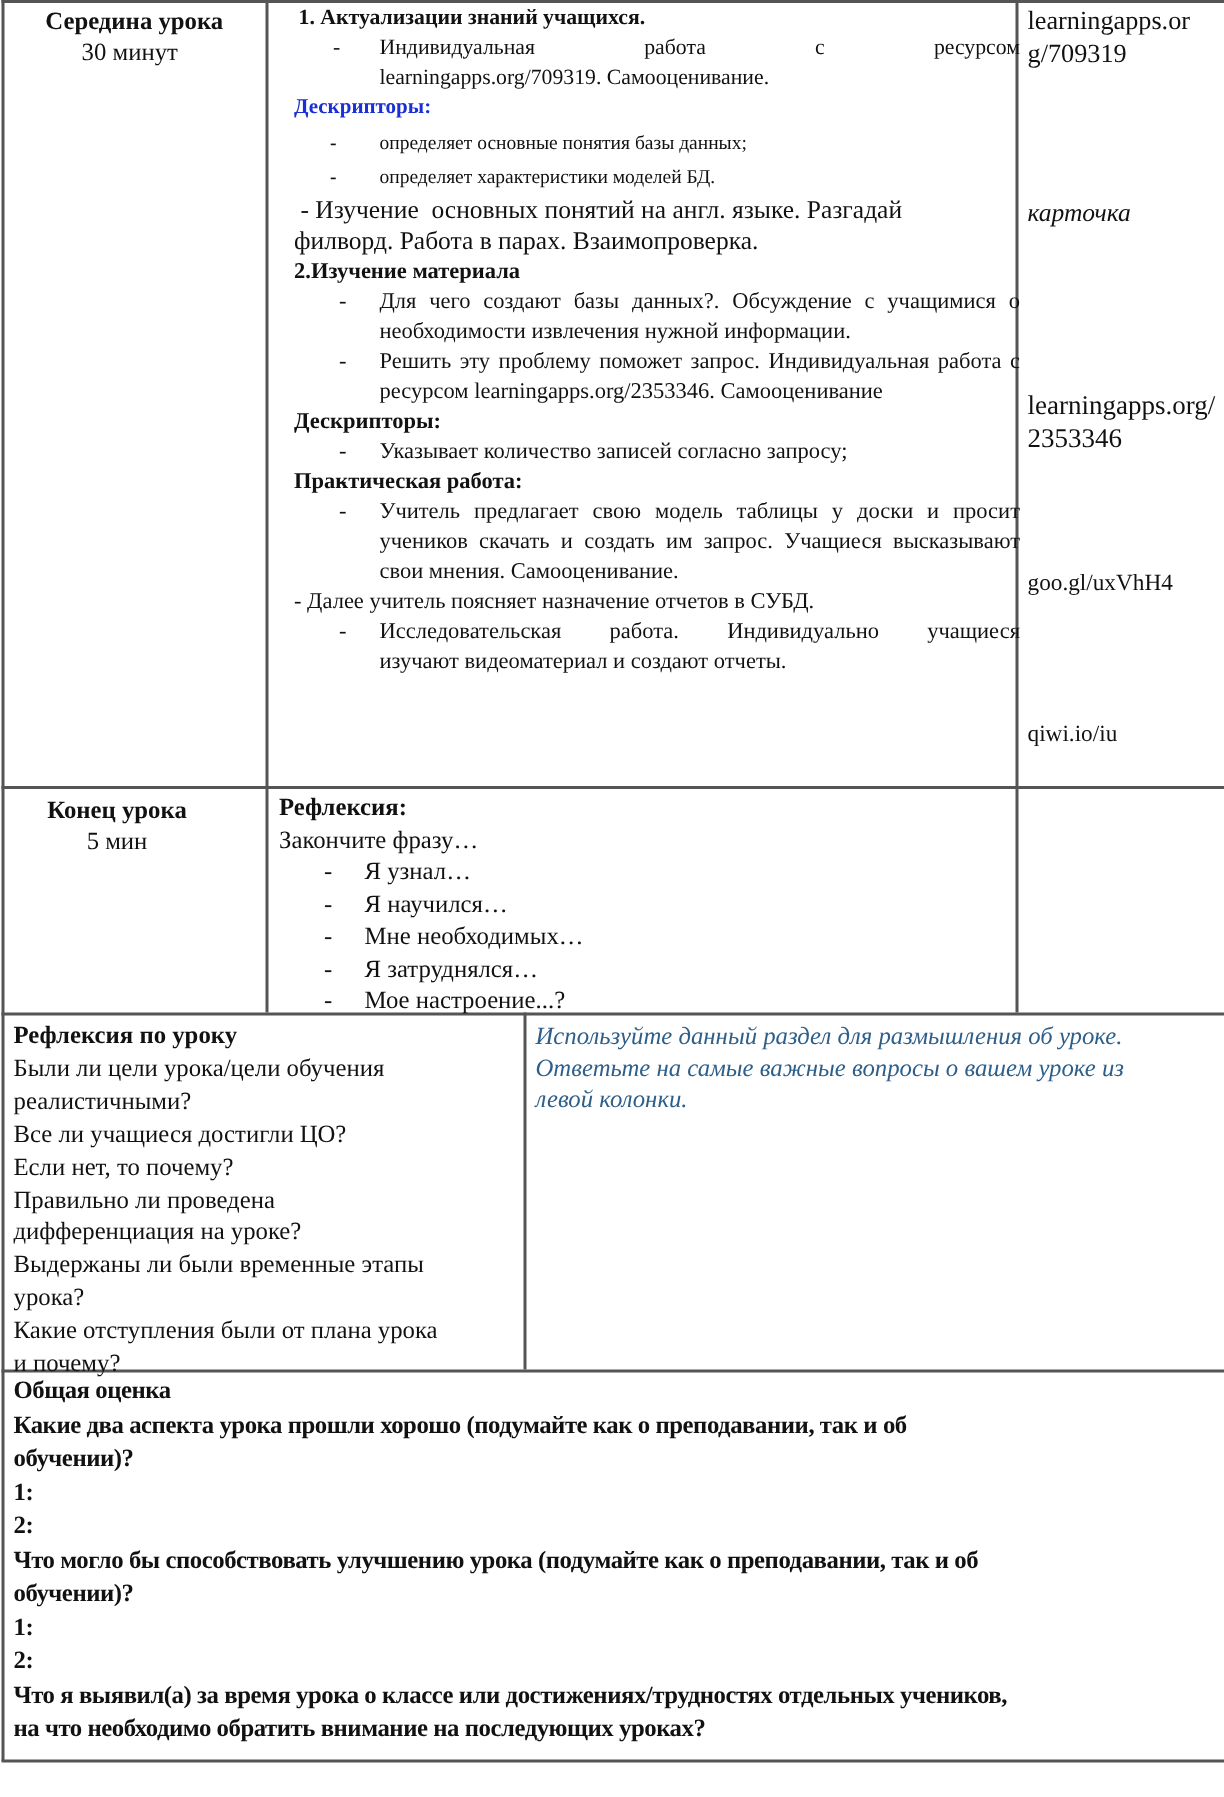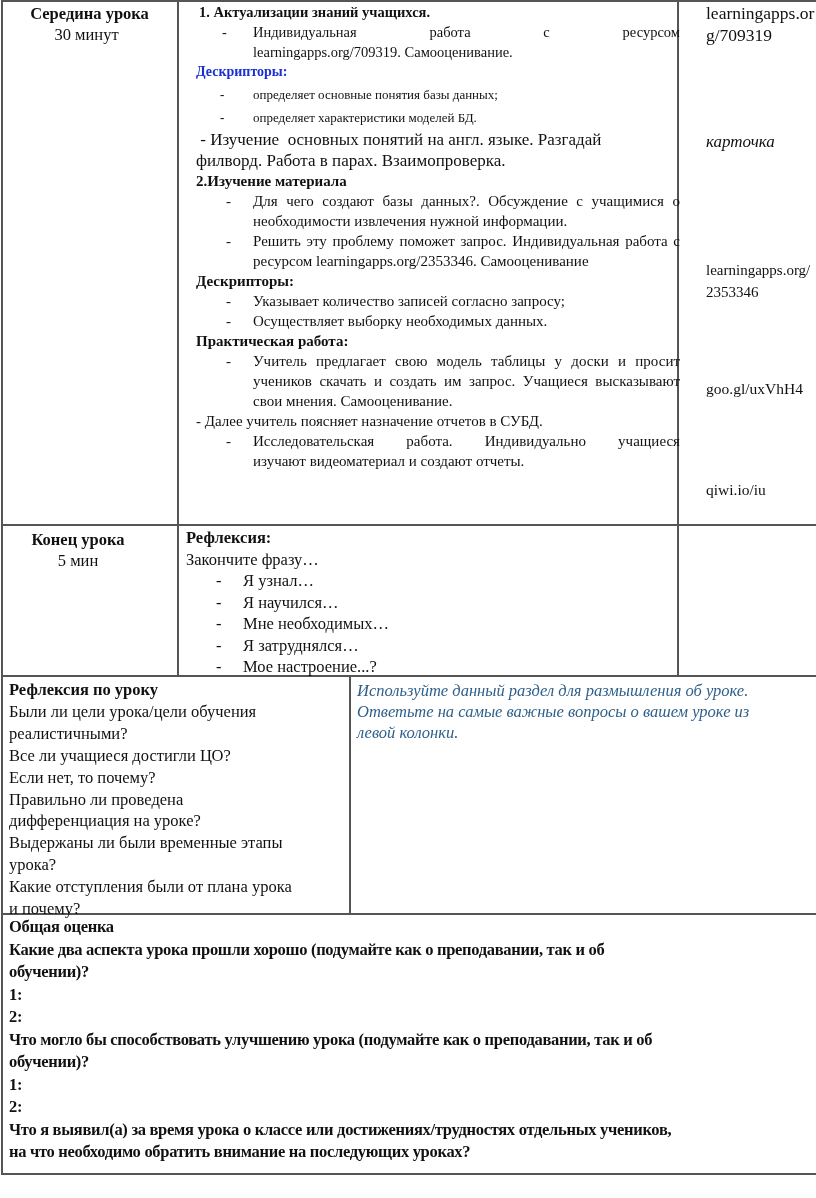--- a/index.html
+++ b/index.html
@@ -12,21 +12,21 @@
   .fs16 { font-size: 16.5px; line-height: 21px; }
   .fs14 { font-size: 14px; line-height: 20px; }
   .bold { font-weight: bold; }
   .blue { color: #1a2fd6; font-weight: bold; font-size: 14px; }
   .just { text-align: justify; text-align-last: auto; }
   .justall { text-align: justify; text-align-last: justify; }
   .bl { position: relative; padding-left: 57px; }
   .bl .dash { position: absolute; left: 30px; top: 0; }
   .bl2 { position: relative; padding-left: 57px; }
   .bl2 .dash { position: absolute; left: 24px; top: 0; font-weight: bold; }
-  .res { font-size: 17px; line-height: 22px; margin-left: 21px; }
+  .res { font-size: 17px; line-height: 22px; }
   .italic-note { font-style: italic; color: #2e5f8a; font-size: 16.5px; line-height: 21px; }
   .bold-narrow { font-weight: bold; font-size: 16.5px; line-height: 22.5px; letter-spacing: -0.3px; }
 </style>
 </head>
 <body>
 
 <div class="doc">
 
   <div class="vline" style="left:0; top:0; height:1174px;"></div>
   <div class="vline" style="left:176px; top:0; height:675px;"></div>
@@ -71,42 +71,41 @@
         <span class="dash">-</span>
         <div class="just">Решить эту проблему поможет запрос. Индивидуальная работа с ресурсом learningapps.org/2353346. Самооценивание</div>
       </div>
       <div class="fs14 bold" style="font-size:15px; line-height:20px;">Дескрипторы:</div>
       <div class="bl fs14" style="font-size:15px; line-height:20px;">
         <span class="dash">-</span>
         <span>Указывает количество записей  согласно запросу;</span>
       </div>
       <div class="bl fs14" style="font-size:15px; line-height:20px;">
         <span class="dash">-</span>
-        <span>Осуществляет выборку  необходимых данных.</span>
       </div>
       <div class="fs14 bold" style="font-size:15px; line-height:20px;">Практическая работа:</div>
       <div class="bl fs14" style="font-size:15px; line-height:20px;">
         <span class="dash">-</span>
         <div class="just">Учитель предлагает свою модель таблицы у доски и просит учеников  скачать и создать им запрос. Учащиеся высказывают свои мнения. Самооценивание.</div>
       </div>
       <div class="fs14" style="font-size:15px; line-height:20px;">- Далее учитель поясняет назначение  отчетов в СУБД.</div>
       <div class="bl fs14" style="font-size:15px; line-height:20px;">
         <span class="dash">-</span>
         <div class="justall">Исследовательская работа. Индивидуально учащиеся</div>
         <div>изучают  видеоматериал и создают отчеты.</div>
       </div>
     </div>
 
     <div style="position:absolute; left:684px; top:0; width:140px;">
       <div class="res" style="position:absolute; top:2px; font-size:17.5px;">
         <div>learningapps.or</div>
         <div>g/709319</div>
       </div>
       <div class="res" style="position:absolute; top:131px;font-style:italic;">карточка</div>
-      <div class="res" style="position:absolute; top:259px; font-size:15px;">
+      <div class="res" style="position:absolute; top:259px; font-size:18px;">
         <div>learningapps.org/</div>
         <div>2353346</div>
       </div>
       <div class="res" style="position:absolute; top:378px; font-size:15.5px;">goo.gl/uxVhH4</div>
       <div class="res" style="position:absolute; top:479px; font-size:15.5px;">qiwi.io/iu</div>
     </div>
   </div>
 
   <div>
     <div class="c-stage" style="position:absolute; left:0; top:527px; width:154px;">

